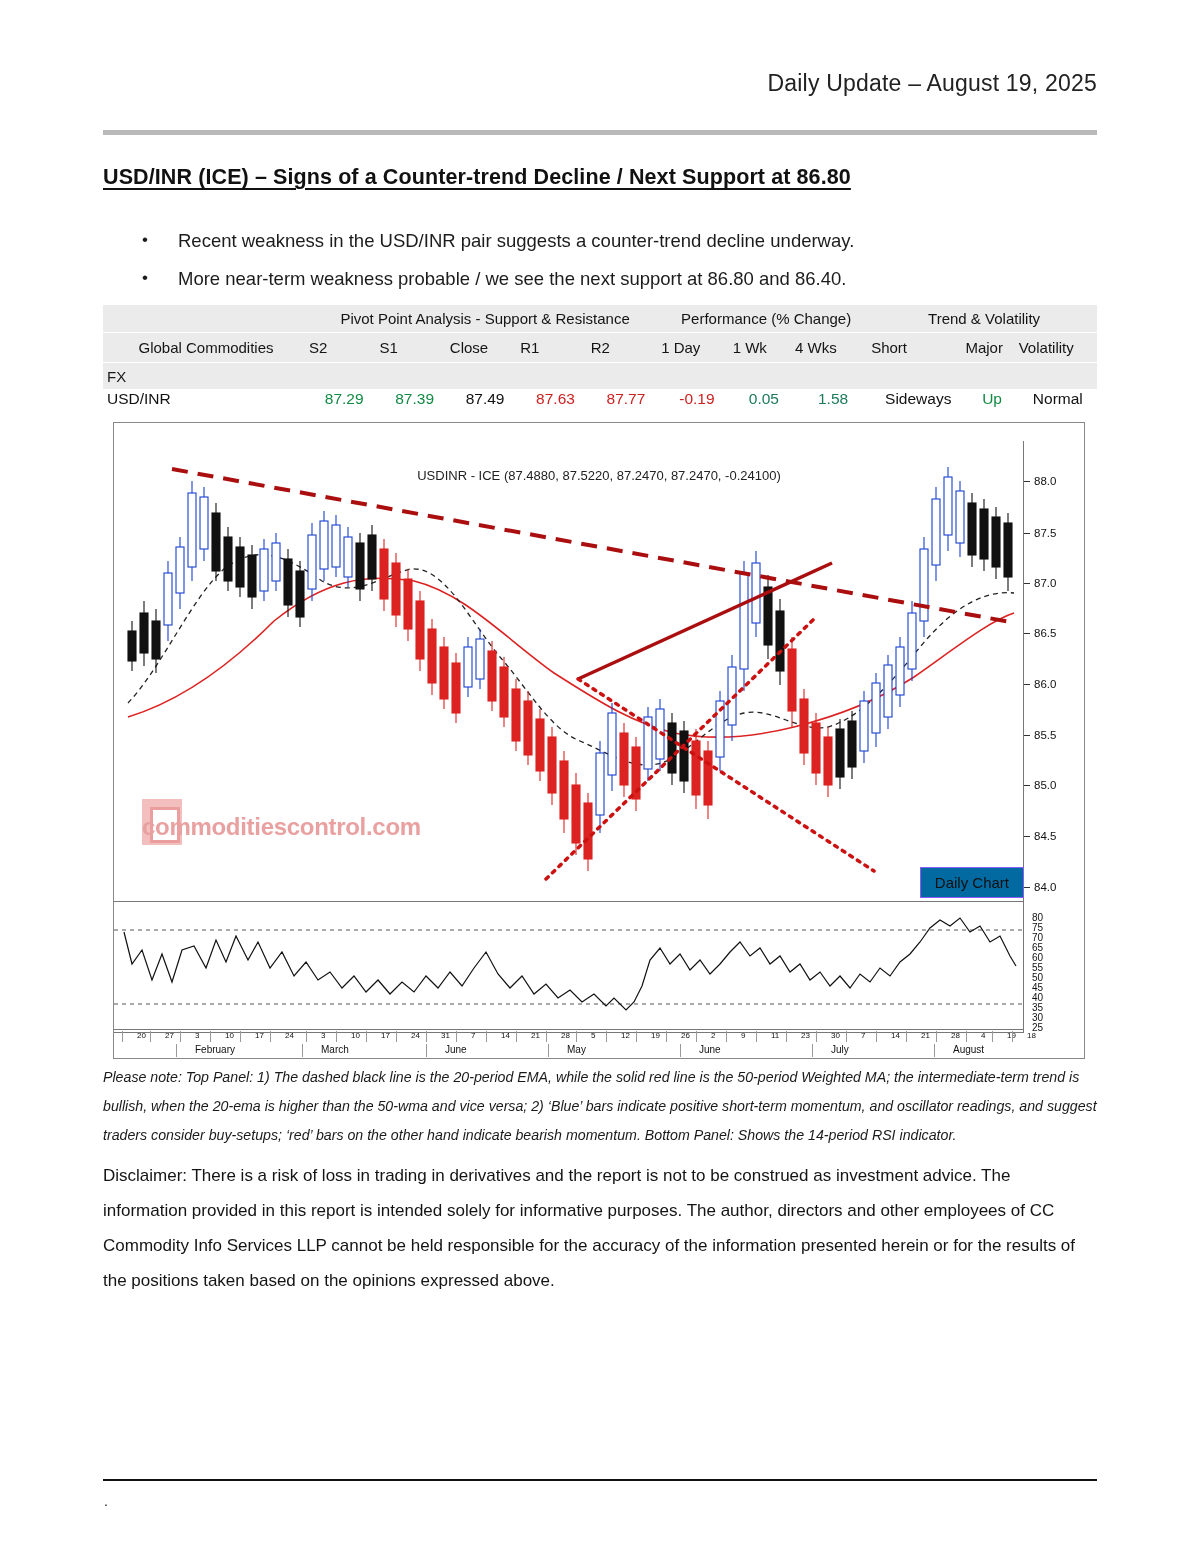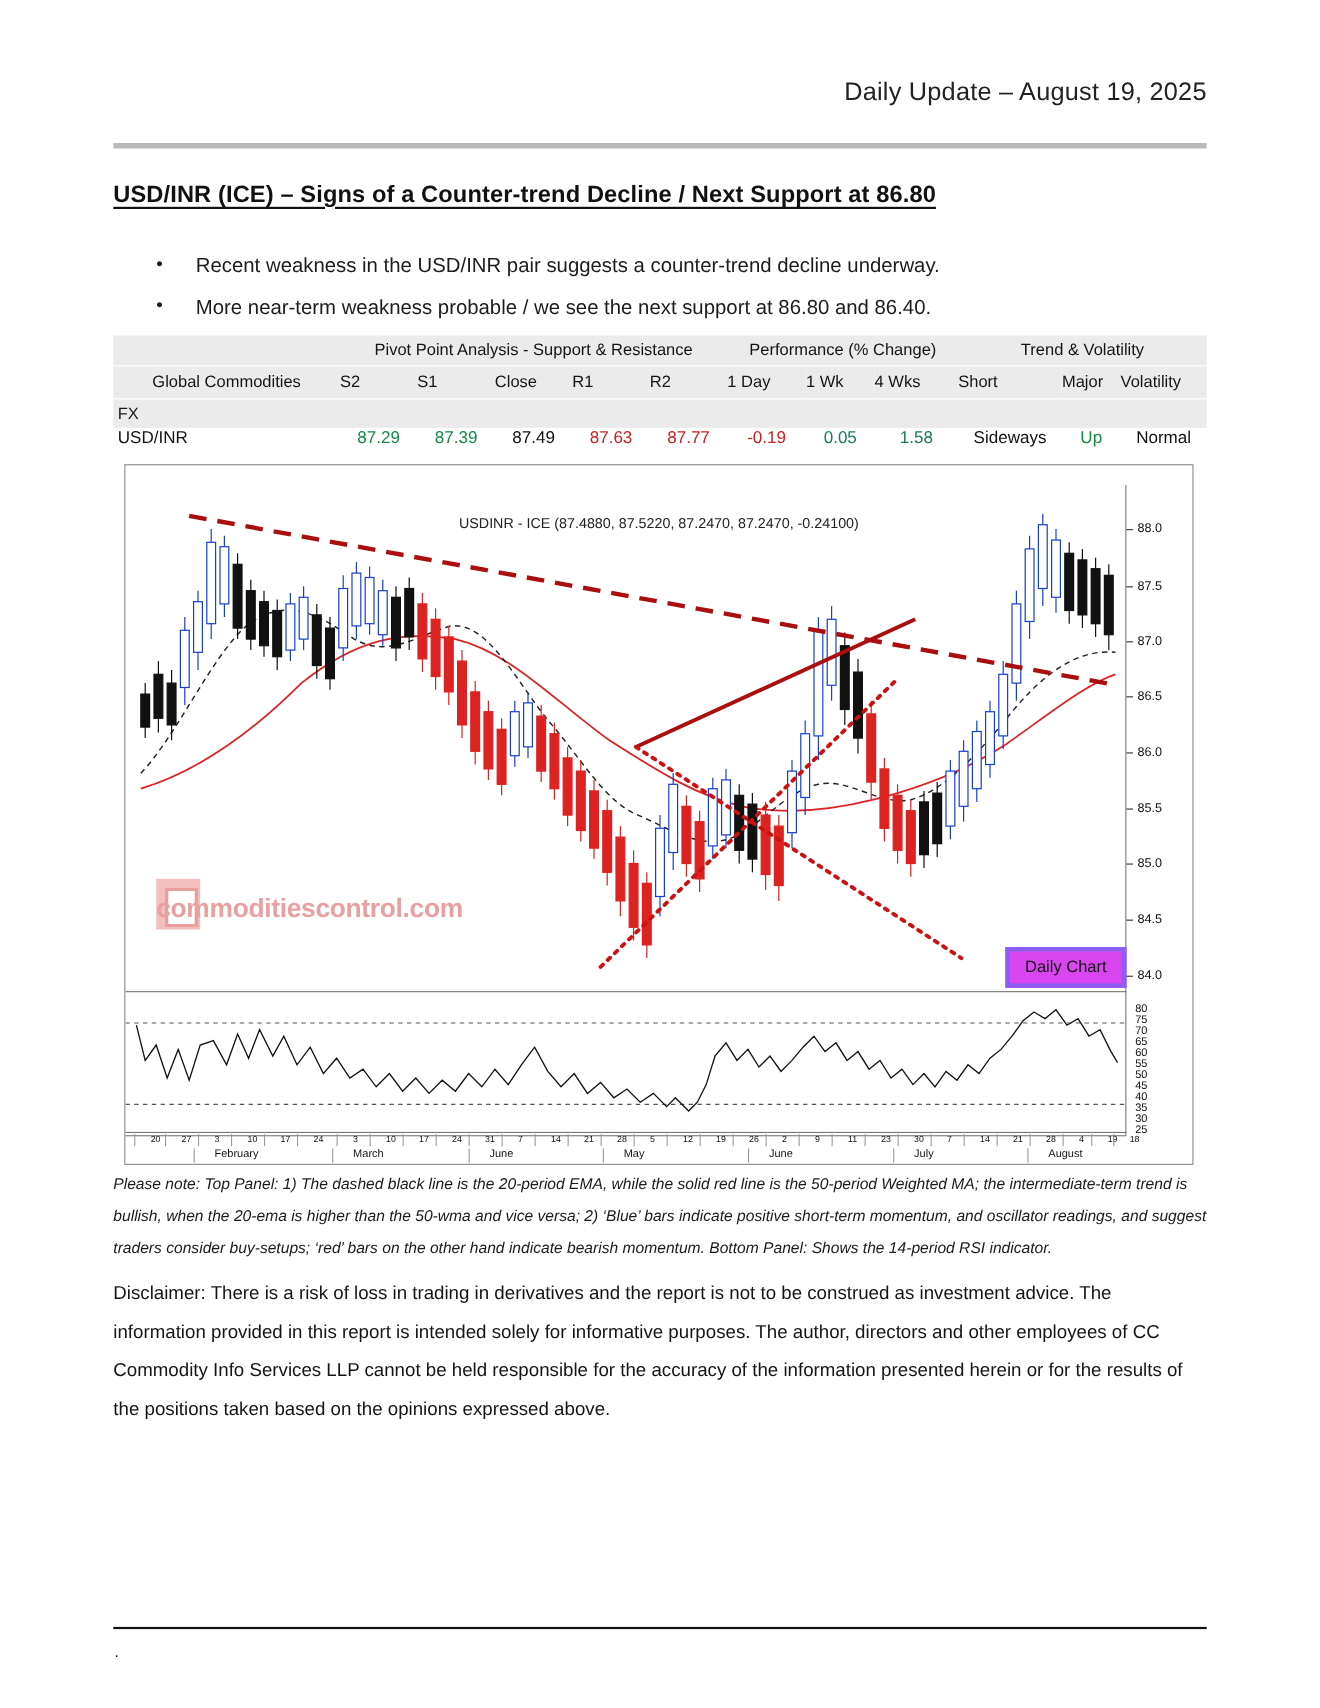--- a/index.html
+++ b/index.html
@@ -227,22 +227,22 @@
     font-size: 10px;
     color: #111;
     border-left: 1px solid #999;
     padding-left: 18px;
     height: 13px;
   }
   .daily-chart-badge {
     position: absolute;
     right: 60px;
     bottom: 160px;
-    border: 4px solid #8b5cf6;
-    background: #d946ef;
+    border: 1px solid #8b5cf6;
+    background: #0369a1;
     padding: 6px 14px;
     font-size: 15px;
     color: #111;
   }
   .watermark {
     position: absolute;
     left: 28px;
     top: 372px;
     font-size: 24px;
     color: #e8a0a0;

